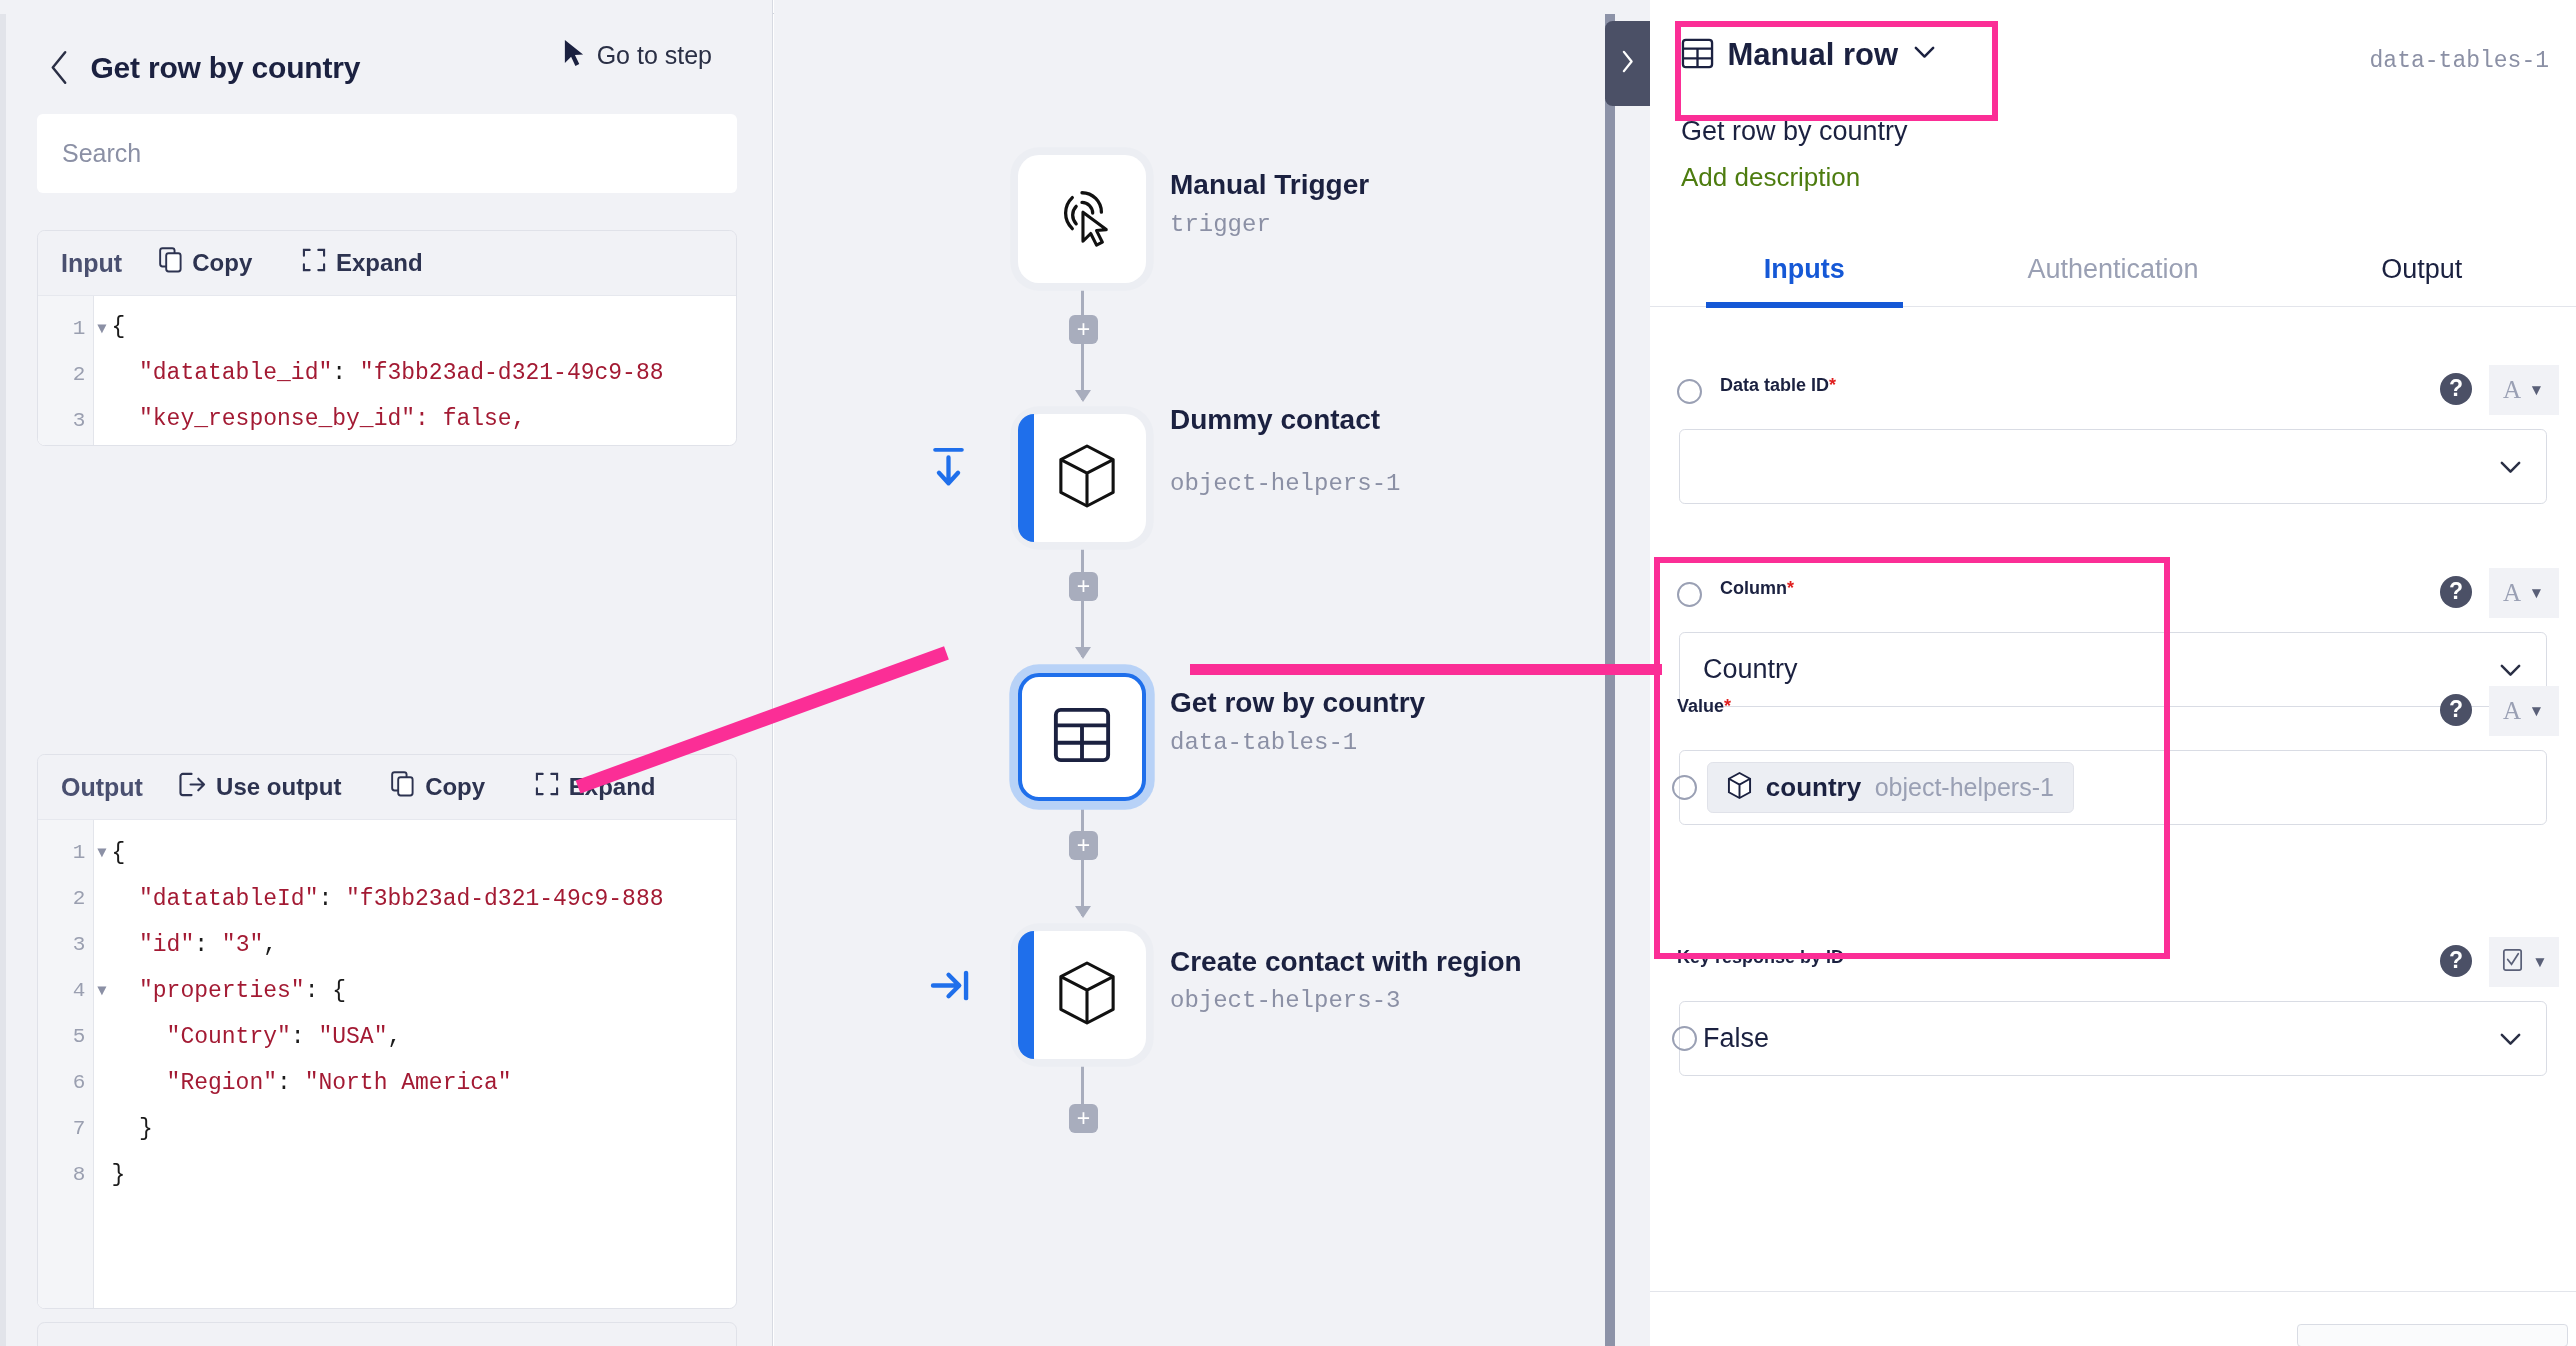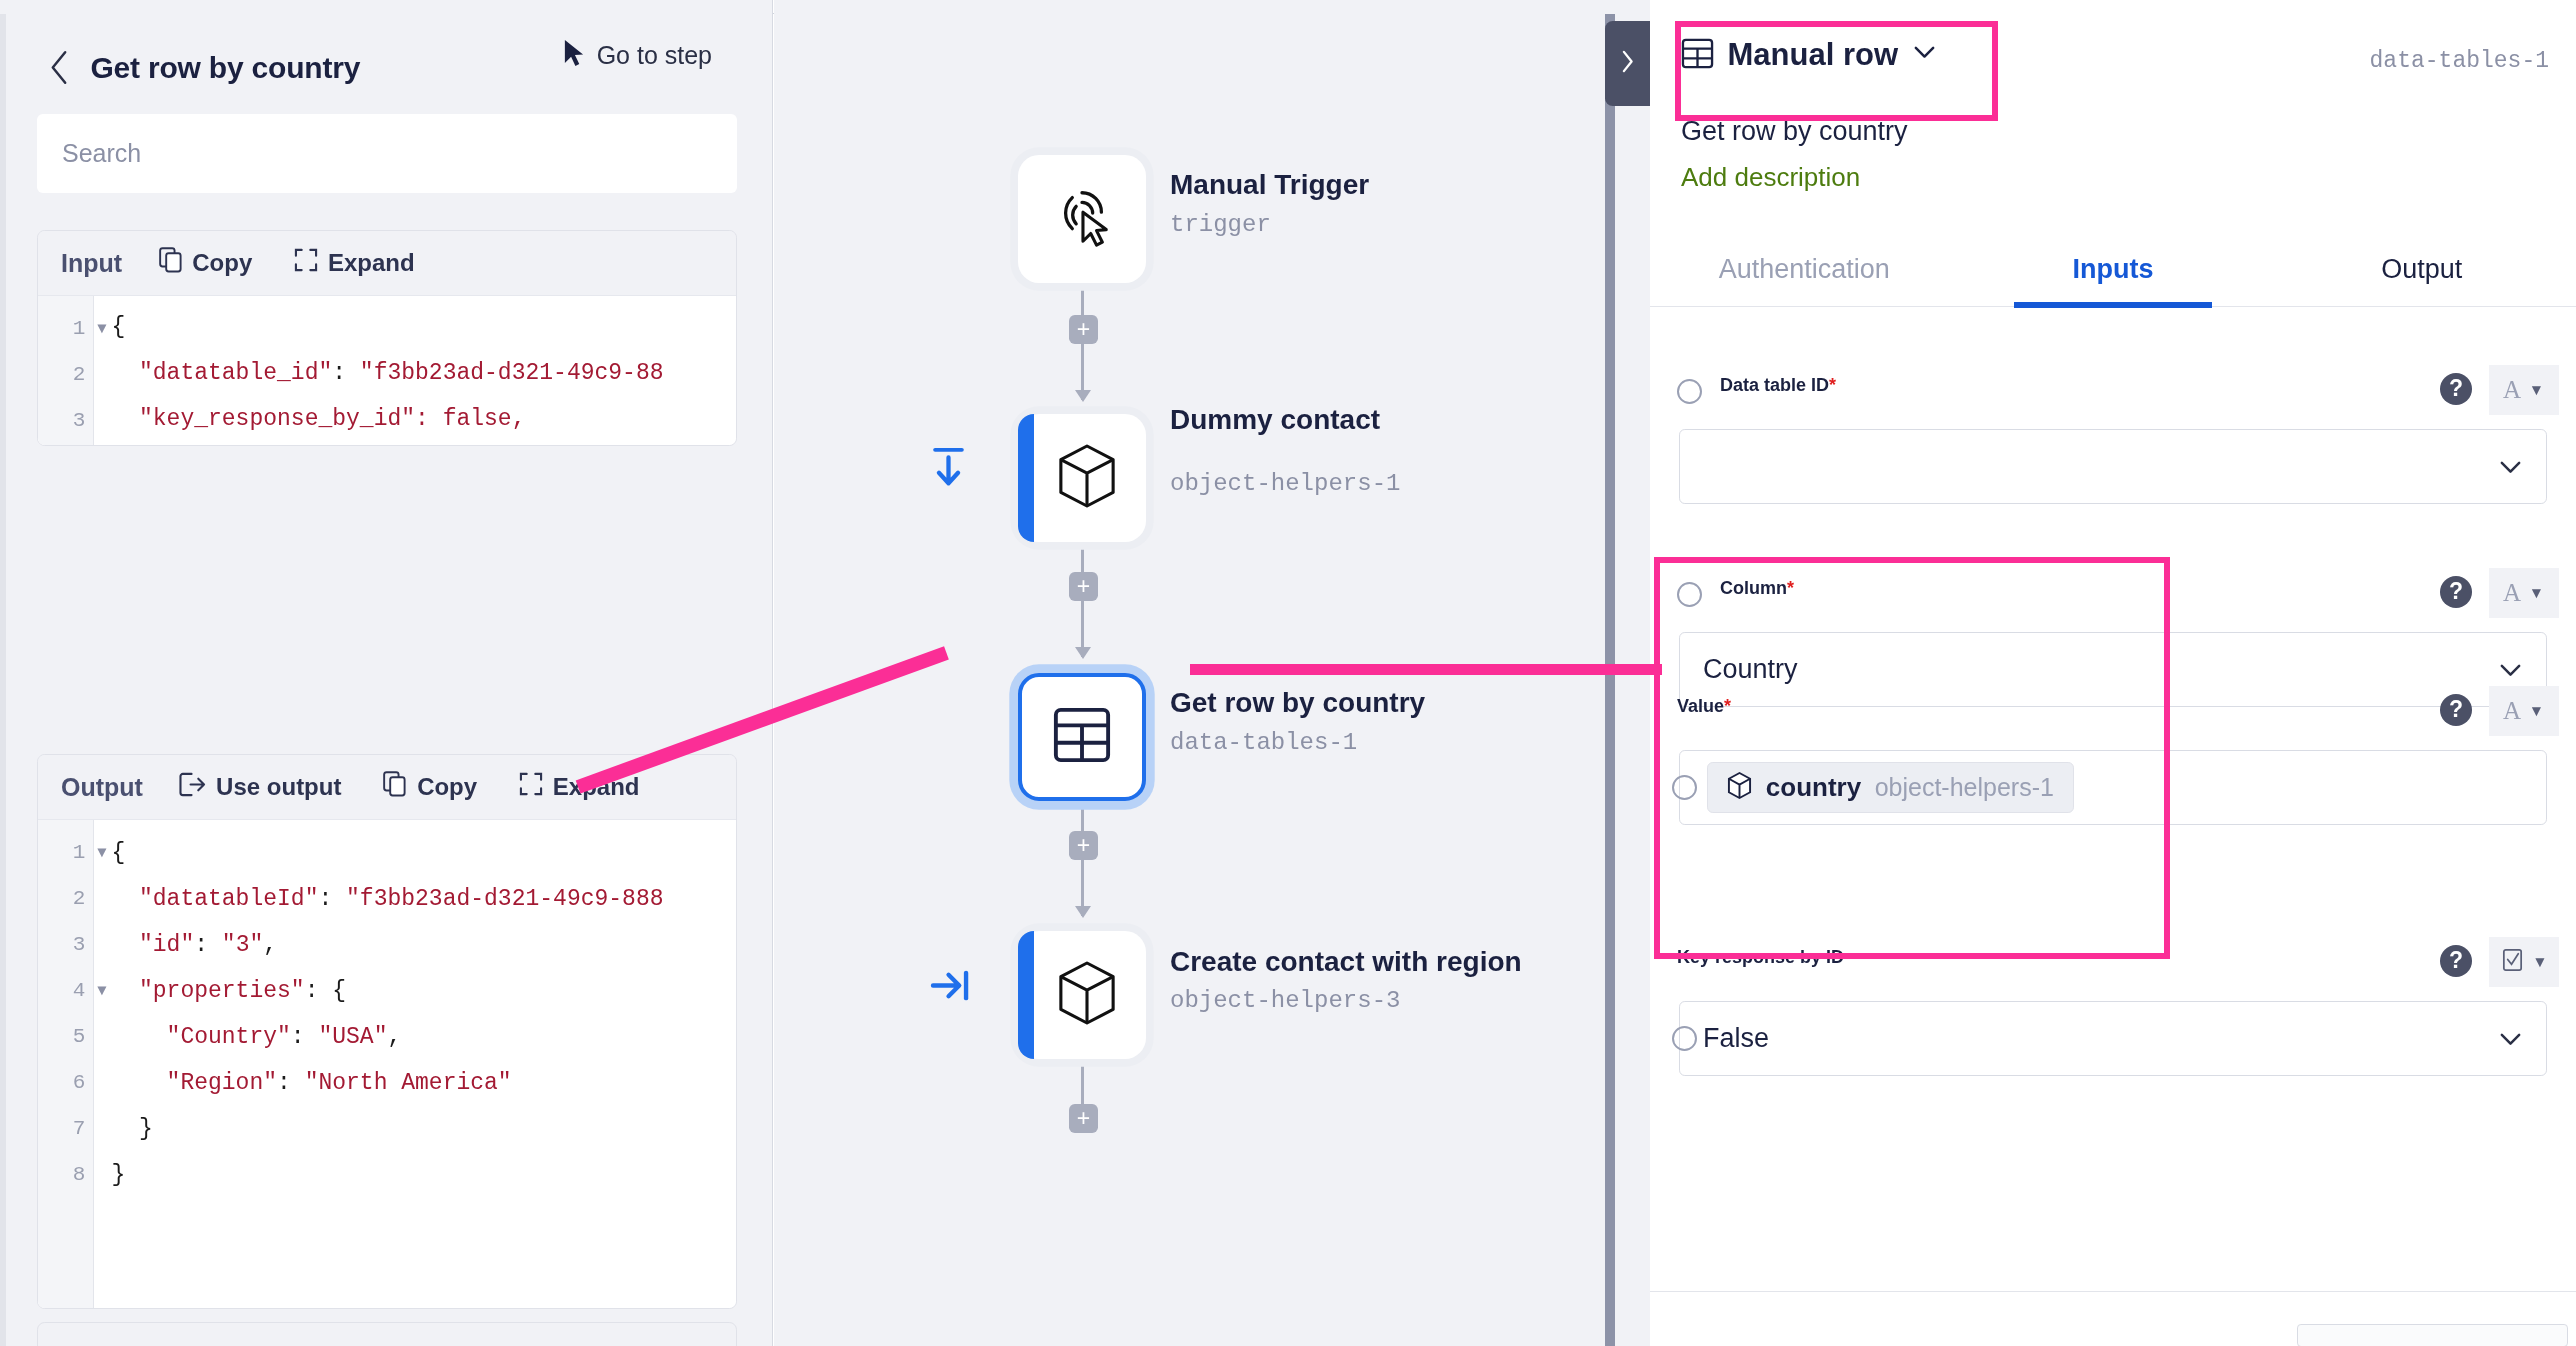--- a/index.html
+++ b/index.html
@@ -66,21 +66,21 @@
   #output-card { top: 754px; height: 555px; }
 
   .io-bar {
     height: 64px; display: flex; align-items: center;
     padding-left: 23px;
     background: #f1f2f6;
   }
   .io-bar .io-label {
     font-size: 25px; font-weight: 700; color: #4a5070;
   }
-  .io-actions { display: flex; align-items: center; gap: 0; margin-left: 15.5px; }
+  .io-actions { display: flex; align-items: center; gap: 8px; margin-left: 15.5px; }
   .io-act {
     display: flex; align-items: center; gap: 9.7px;
     font-size: 24px; color: #2d3350; font-weight: 700;
     padding: 0 21px; cursor: pointer;
   }
 
   .code-area {
     position: relative;
     background: #ffffff;
     height: calc(100% - 64px);
@@ -576,22 +576,22 @@
             </svg>
         </span>
       </div>
       <div class="rp-right-tag">data-tables-1</div>
     </div>
 
     <div class="rp-subtitle">Get row by country</div>
     <div class="rp-desc">Add description</div>
 
     <div class="tabs">
+      <div class="tab active">Inputs</div>
       <div class="tab">Authentication</div>
-      <div class="tab active">Inputs</div>
       <div class="tab dark">Output</div>
     </div>
 
     <div class="field" style="top:365px;">
       <div class="field-label-row">
         <span class="radio-o"></span>
         <span class="f-label"><span>Data table ID</span><span class="req">*</span></span>
         <span class="help-icon">?</span>
         <span class="type-pill">
           <span>A</span>

